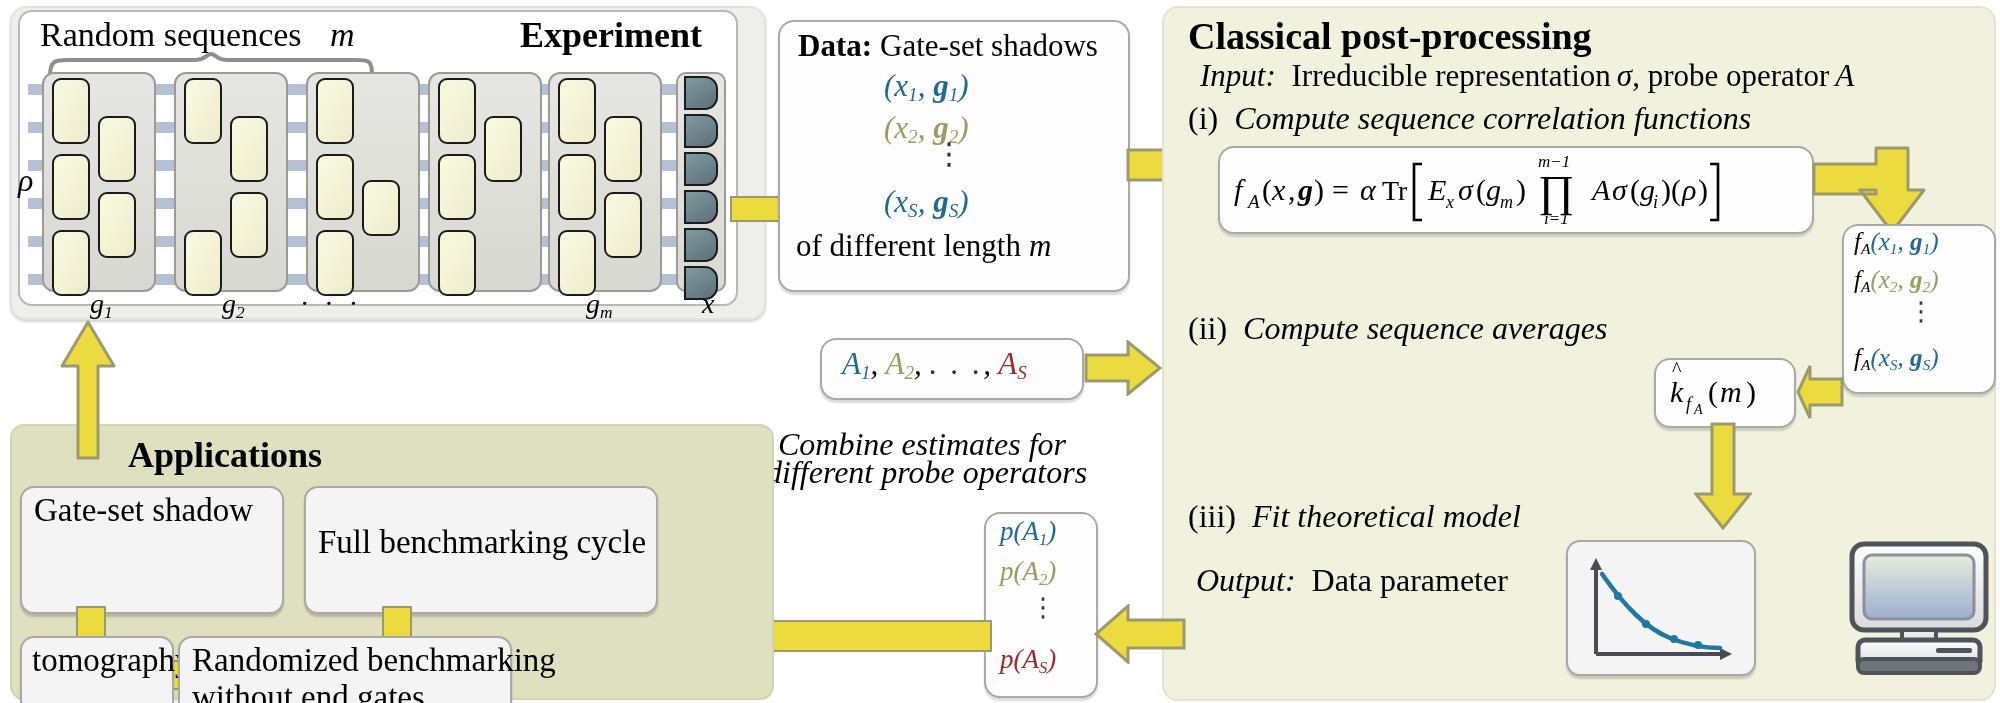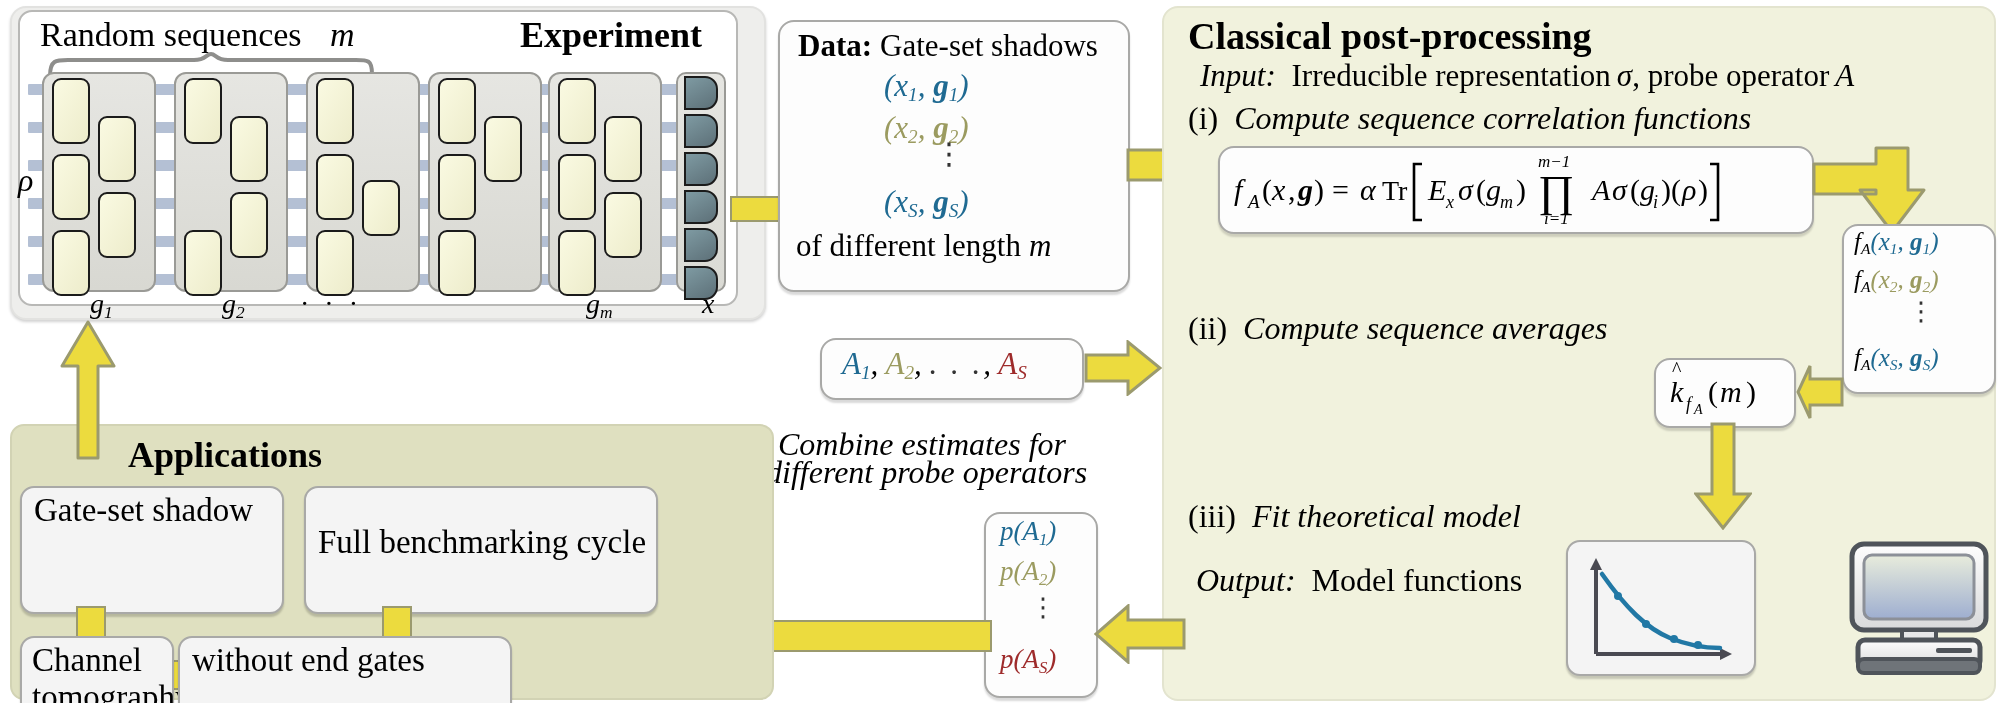--- a/index.html
+++ b/index.html
@@ -236,21 +236,21 @@
 <svg class="abs" style="left:1694px;top:422px;" width="58" height="108" viewBox="0 0 58 108">
   <path d="M18,2 L40,2 L40,72 L56,72 L29,106 L2,72 L18,72 Z" fill="#ecdb3e" stroke="#9b9a6e" stroke-width="3"></path>
 </svg>
 
 <div class="abs" style="left:1188px;top:498px;font-size:32px;white-space:nowrap;">
   <span>(iii)</span>
   <span class="ital" style="margin-left:8px;">Fit theoretical model</span>
 </div>
 <div class="abs" style="left:1196px;top:562px;font-size:32px;white-space:nowrap;">
   <span class="ital">Output:</span>
-  <span style="margin-left:8px;">Model functions</span>
+  <span style="margin-left:8px;">Data parameter</span>
 </div>
 
 <div class="abs card-grey" style="left:1566px;top:540px;width:186px;height:132px;"></div>
 <svg class="abs" style="left:1574px;top:546px;" width="172" height="120" viewBox="0 0 172 120">
 
   <path d="M22,108 L150,108" stroke="#4a4a52" stroke-width="4" fill="none"></path>
   <path d="M158,108 L146,102 L146,114 Z" fill="#4a4a52"></path>
   <path d="M22,108 L22,22" stroke="#4a4a52" stroke-width="4" fill="none"></path>
   <path d="M22,12 L16,24 L28,24 Z" fill="#4a4a52"></path>
 
@@ -310,20 +310,20 @@
 
 <div class="abs card-grey" style="left:304px;top:486px;width:350px;height:124px;"></div>
 <div class="abs" style="left:318px;top:524px;font-size:33px;">Full benchmarking cycle</div>
 
 <div class="abs ystub" style="left:76px;top:606px;width:26px;height:36px;"></div>
 <div class="abs ystub" style="left:382px;top:606px;width:26px;height:36px;"></div>
 <div class="abs ystub" style="left:150px;top:660px;width:40px;height:26px;"></div>
 
 <div class="abs card-grey" style="left:20px;top:636px;width:150px;height:124px;"></div>
 <div class="abs" style="left:32px;top:642px;font-size:33px;line-height:1.12;">
-  <div>Channel</div>
   <div>tomography</div>
 </div>
 
 <div class="abs card-grey" style="left:178px;top:636px;width:330px;height:124px;"></div>
 <div class="abs" style="left:192px;top:642px;font-size:33px;line-height:1.12;">
+  <div>Randomized benchmarking</div>
   <div>without end gates</div>
 </div>
 
 </body></html>

